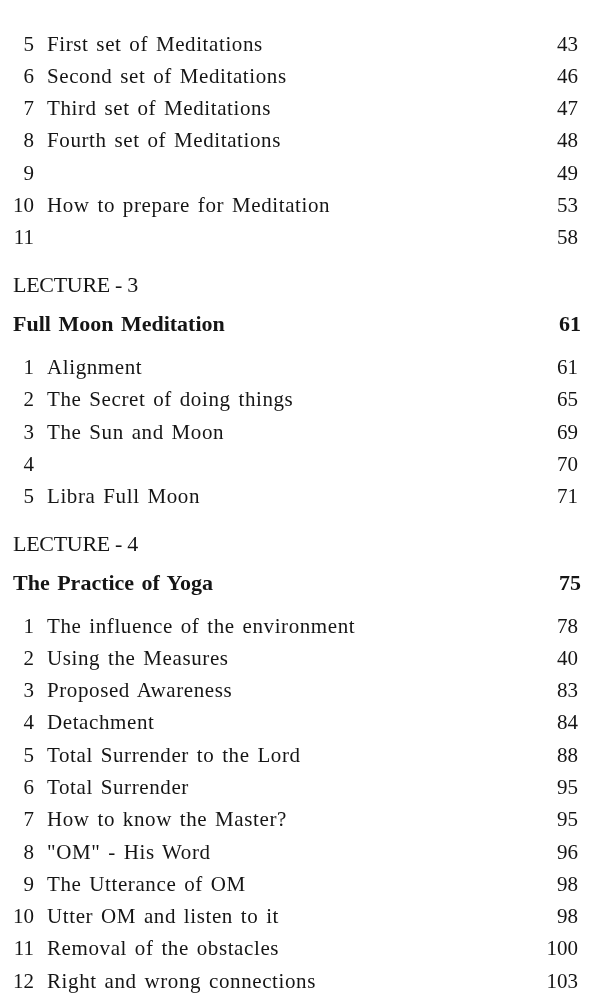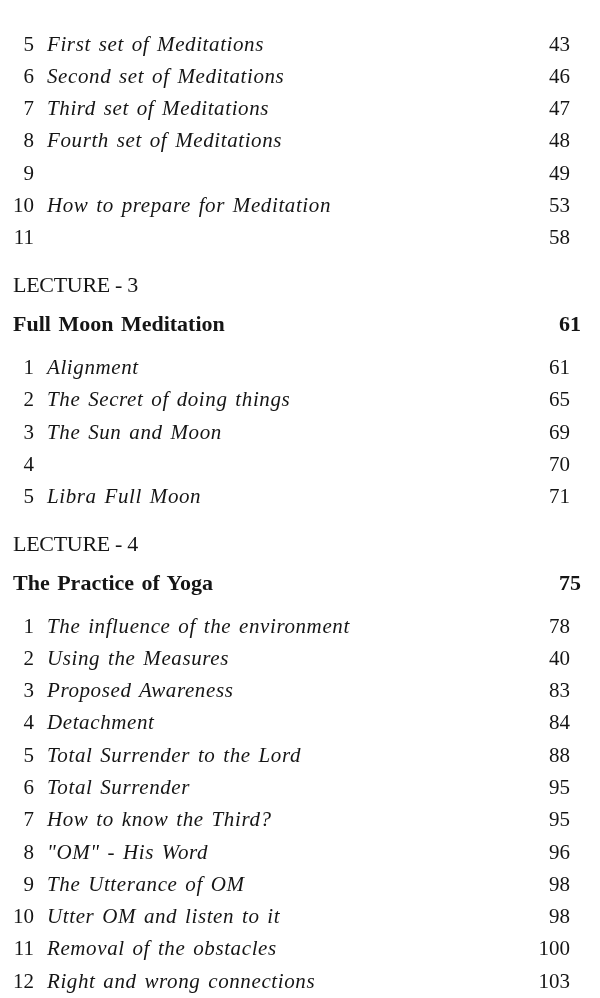--- a/index.html
+++ b/index.html
@@ -31,28 +31,27 @@
     }
     .row .num {
       position: absolute;
       right: 566px;
       text-align: right;
       white-space: nowrap;
     }
     .row .title {
       position: absolute;
       left: 47px;
-      font-style: italic;
       white-space: nowrap;
       letter-spacing: 0.6px;
       word-spacing: 2px;
     }
     .row .page {
       position: absolute;
-      right: 30px;
+      right: 22px;
       text-align: center;
       white-space: nowrap;
     }
     .lecture-label {
       position: absolute;
       left: 13px;
       font-size: 22px;
       font-weight: normal;
       line-height: 32px;
       letter-spacing: -0.3px;
@@ -180,21 +179,21 @@
     <span class="title">Total Surrender to the Lord</span>
     <span class="page">88</span>
   </div>
   <div class="row" style="top:771px">
     <span class="num">6</span>
     <span class="title">Total Surrender</span>
     <span class="page">95</span>
   </div>
   <div class="row" style="top:803px">
     <span class="num">7</span>
-    <span class="title">How to know the Third?</span>
+    <span class="title">How to know the Master?</span>
     <span class="page">95</span>
   </div>
   <div class="row" style="top:836px">
     <span class="num">8</span>
     <span class="title">"OM" - His Word</span>
     <span class="page">96</span>
   </div>
   <div class="row" style="top:868px">
     <span class="num">9</span>
     <span class="title">The Utterance of OM</span>

